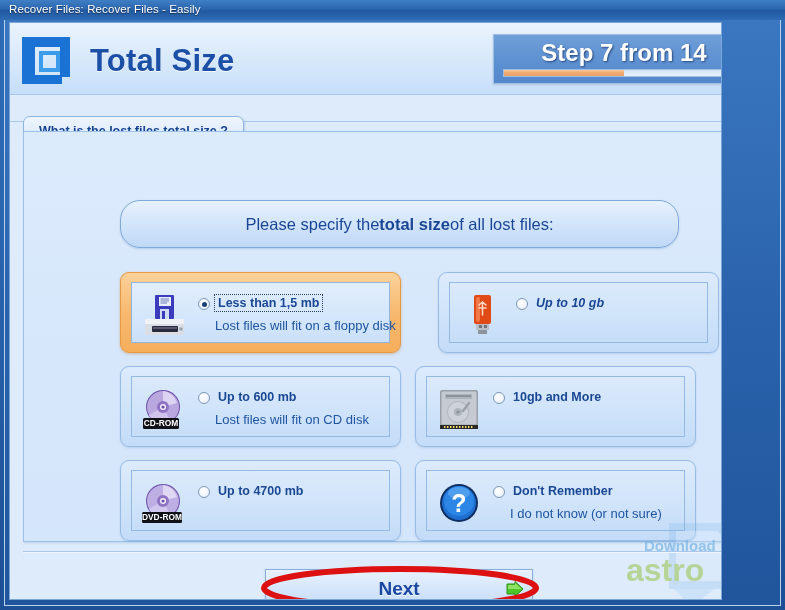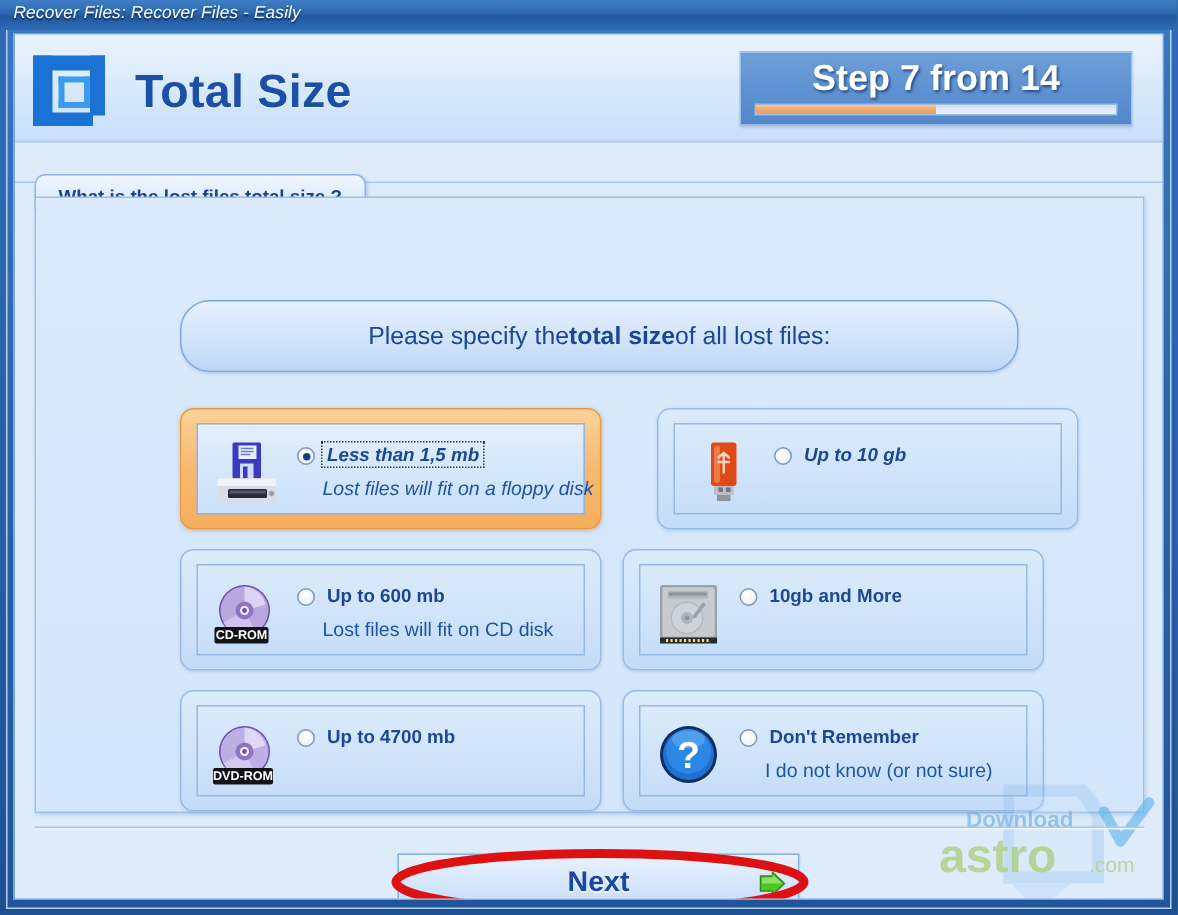--- a/index.html
+++ b/index.html
@@ -28,37 +28,36 @@
     box-sizing: border-box;
   }
   #titlebar .title {
     position: absolute;
     left: 9px; top: 3px;
     font-size: 11.5px;
     color: #ffffff;
     text-shadow: 0 1px 1px rgba(0,0,0,.55);
     white-space: nowrap;
     letter-spacing: .1px;
-    font-style: italic;
   }
 
   
   #frameOuter {
     position: absolute;
     left: 4px; top: 20px;
     width: 777px; height: 586px;
     box-sizing: border-box;
     border: 1px solid #b7d2ef;
     border-top: none;
     background: linear-gradient(180deg,#3a77c0 0%,#2a63ac 50%,#20559c 100%);
   }
   #client {
     position: absolute;
     left: 9px; top: 22px;
-    width: 767px; height: 578px;
+    width: 713px; height: 578px;
     box-sizing: border-box;
     border: 1px solid #7ba7d8;
     background: #ddebfb;
     overflow: hidden;
   }
 
   
   #header {
     position: absolute;
     left: 0; top: 0;
@@ -178,21 +177,20 @@
     border-radius: 9px;
     box-sizing: border-box;
     background: linear-gradient(180deg,#dcebfc 0%,#cfe3fa 55%,#c4dcf8 100%);
     border: 1px solid #96bce6;
     box-shadow: 0 1px 2px rgba(110,150,195,.3);
   }
   .opt.selected {
     background: linear-gradient(180deg,#fbd29a 0%,#f7b96f 50%,#f5ae5c 100%);
     border: 1px solid #e79a43;
     box-shadow: 0 1px 3px rgba(180,120,40,.4);
-    font-style: italic;
   }
   .optInner {
     position: absolute;
     left: 10px; top: 9px;
     right: 10px; bottom: 9px;
     background: linear-gradient(180deg,#dbeafb 0%,#cfe3fa 60%,#c6ddf8 100%);
     border: 1px solid #94b9e2;
     box-sizing: border-box;
   }
   .opt.selected .optInner {

